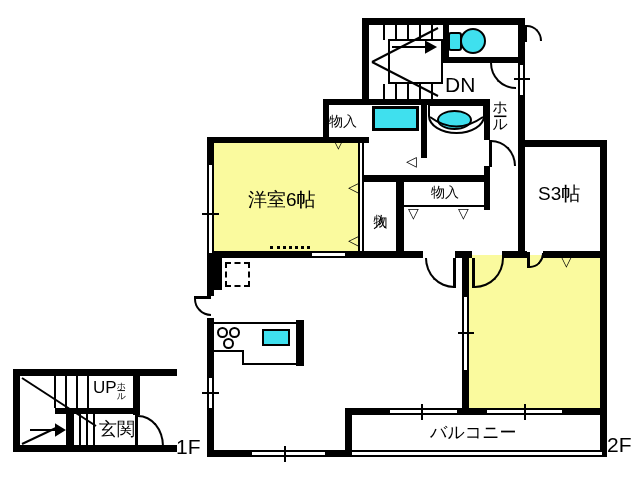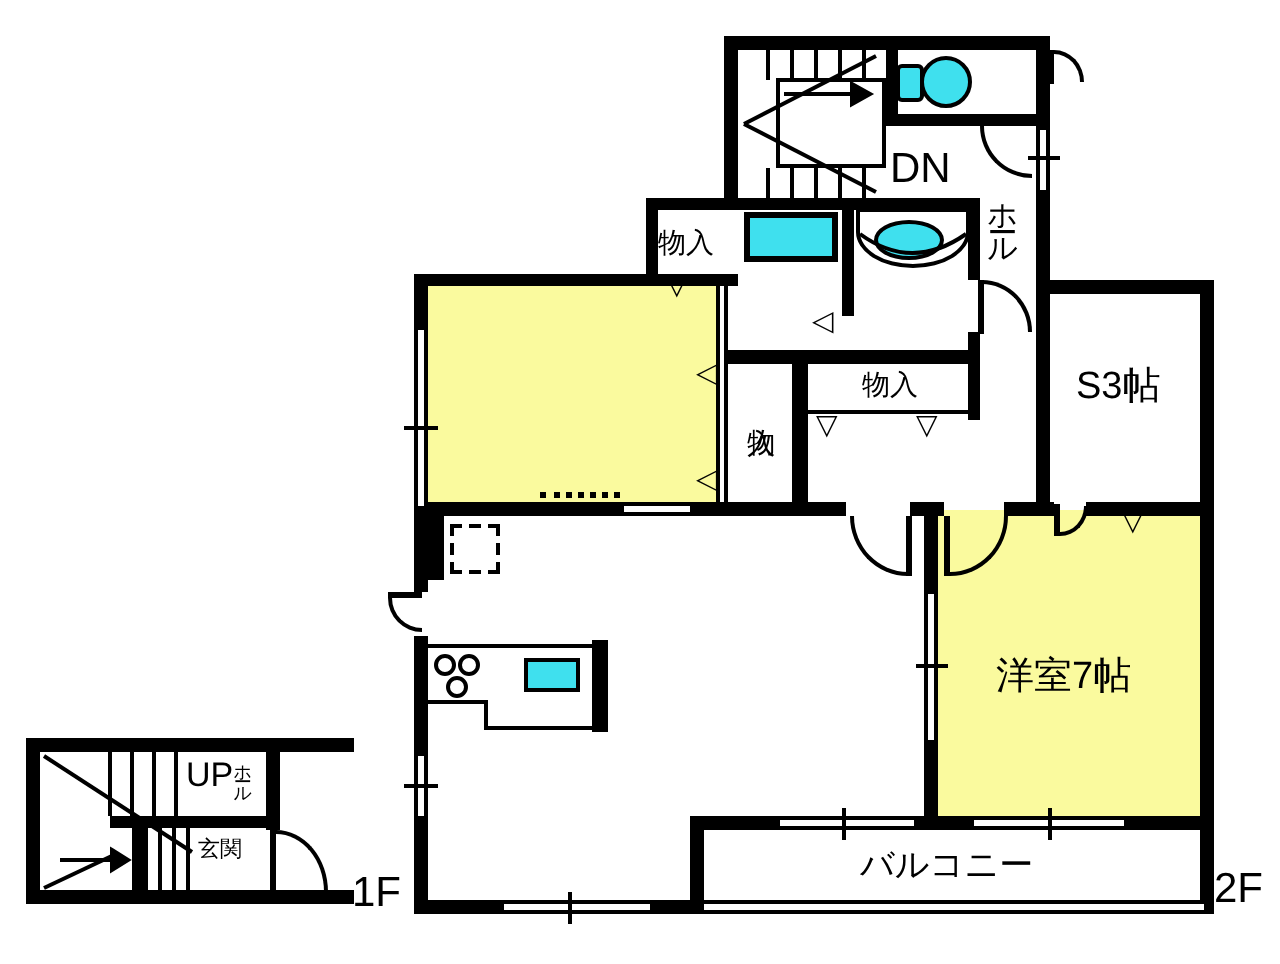--- a/index.html
+++ b/index.html
@@ -172,27 +172,27 @@
   </svg>
 
   <span class="tri" style="left:333px;top:136px;">▽</span>
   <span class="tri" style="left:348px;top:180px;">◁</span>
   <span class="tri" style="left:348px;top:233px;">◁</span>
   <span class="tri" style="left:406px;top:154px;">◁</span>
   <span class="tri" style="left:408px;top:206px;">▽</span>
   <span class="tri" style="left:458px;top:206px;">▽</span>
   <span class="tri" style="left:561px;top:254px;">▽</span>
 
+  <div class="lbl" style="left:248px;top:189px;">洋室6帖</div>
   <div class="lbl" style="left:538px;top:183px;">S3帖</div>
-  <div class="lbl" style="left:498px;top:328px;">洋室7帖</div>
   <div class="lbl" style="left:430px;top:423px;font-size:17px;">バルコニー</div>
   <div class="lbl" style="left:445px;top:73px;font-size:21px;">DN</div>
   <div class="lbl vtx" style="left:492px;top:91px;font-size:15px;height:52px;">ホール</div>
   <div class="lbl" style="left:329px;top:113px;font-size:14px;">物入</div>
   <div class="lbl" style="left:431px;top:184px;font-size:14px;">物入</div>
   <div class="lbl vtx" style="left:373px;top:203px;font-size:14px;height:46px;">物入</div>
   <div class="lbl" style="left:176px;top:435px;font-size:21px;">1F</div>
   <div class="lbl" style="left:607px;top:433px;font-size:21px;">2F</div>
   <div class="lbl" style="left:93px;top:378px;font-size:17px;">UP</div>
   <div class="lbl vtx" style="left:116px;top:376px;font-size:9px;height:38px;">ホール</div>
-  <div class="lbl" style="left:99px;top:419px;font-size:11px;">玄関</div>
+  <div class="lbl" style="left:99px;top:419px;font-size:18px;">玄関</div>
 
 </div>
 
 </body></html>

